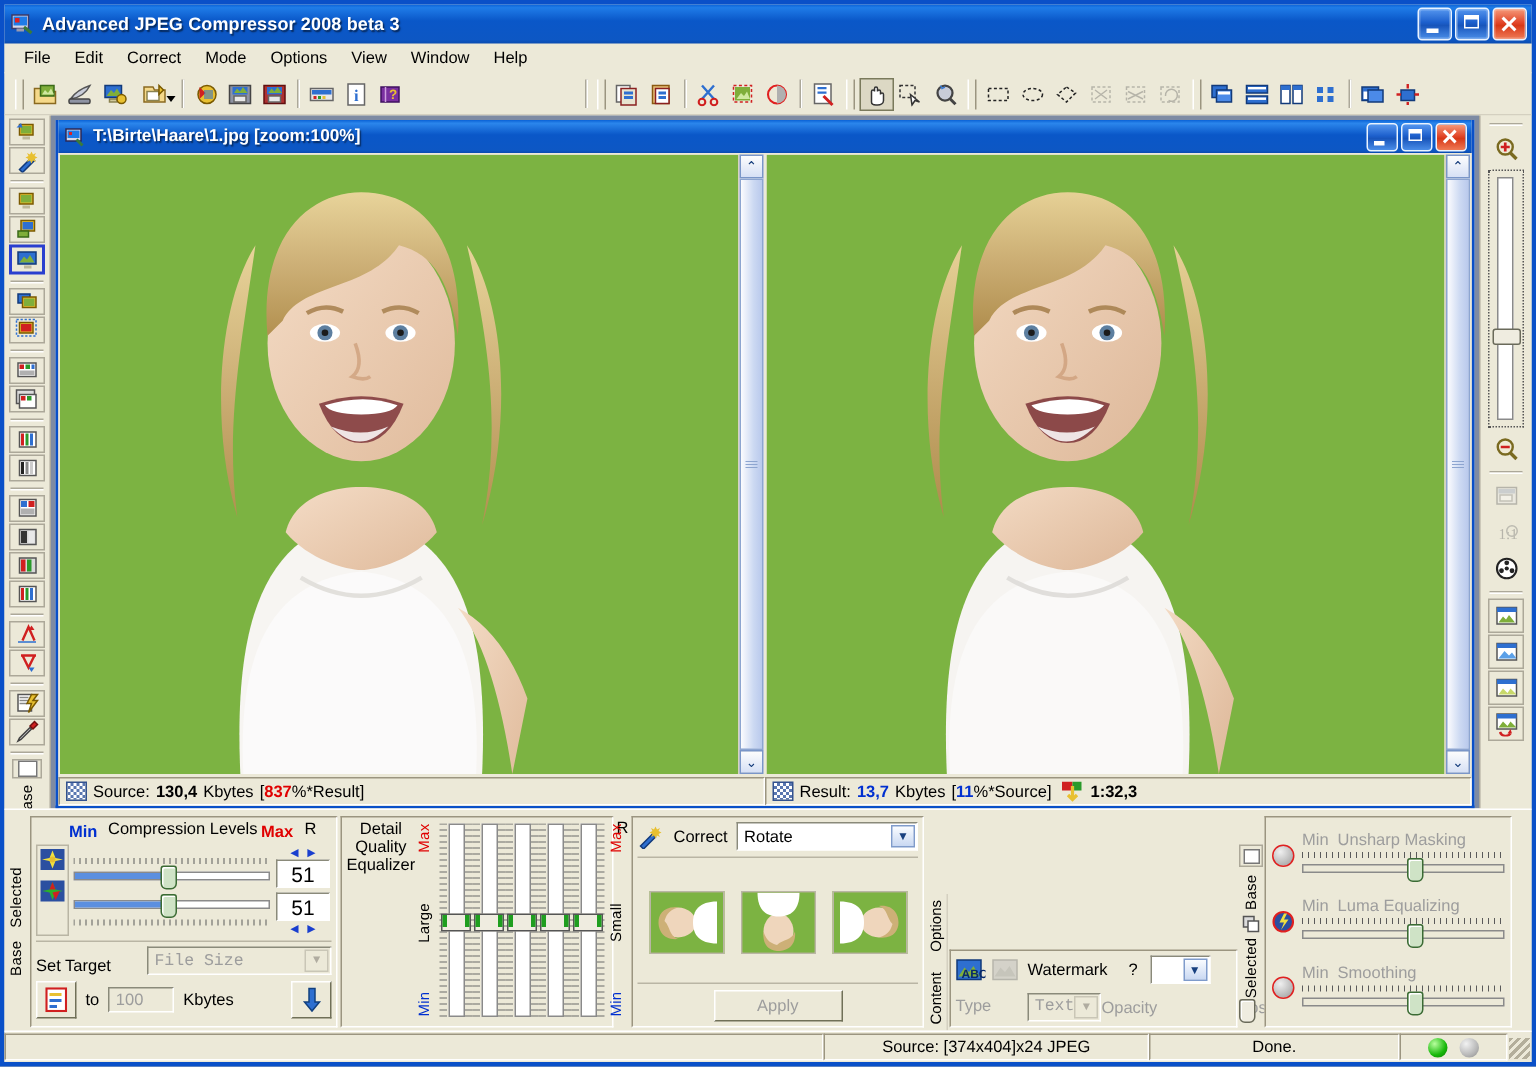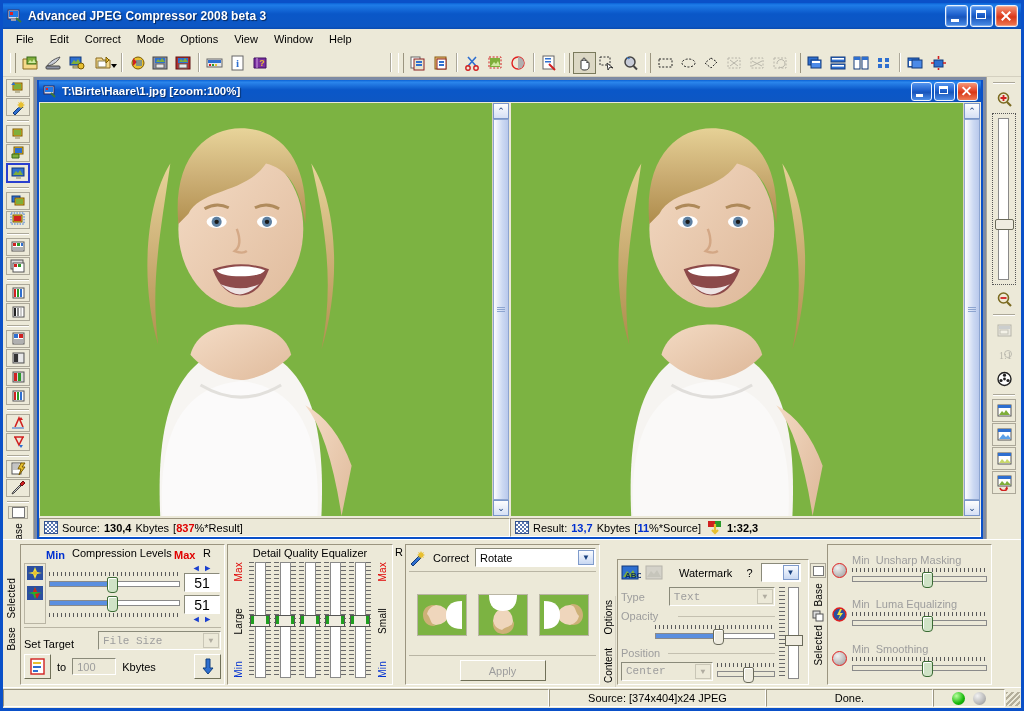--- a/index.html
+++ b/index.html
@@ -965,21 +965,21 @@
         </div>
         <span class="lbl">Kbytes</span>
         <div class="btn" style="width:25px;height:23px;margin-left:auto">
           <svg width="14" height="17" viewBox="0 0 14 17">
               <path d="M5 1h4v9h3l-5 6-5-6h3z" fill="#2e6fd0" stroke="#12407f"></path>
             </svg>
         </div>
       </div>
     </div>
 
-    <div class="group" style="width:166px;display:flex;flex-direction:column;padding:2px 3px;">
+    <div class="group" style="width:182px;display:flex;flex-direction:row;padding:2px 3px;">
       <div style="text-align:center;height:13px">
         <span class="lbl">Detail Quality Equalizer</span>
       </div>
       <div style="flex:1 1 auto;display:flex;align-items:stretch;gap:2px;padding-bottom:2px">
         <div style="width:14px;display:flex;flex-direction:column;justify-content:space-between;align-items:center;padding:2px 0">
           <span class="vtext" style="color:#e00000;">Max</span>
           <span class="vtext">Large</span>
           <span class="vtext" style="color:#0030d0;">Min</span>
         </div>
         <div style="flex:1 1 auto;display:flex;justify-content:space-around;align-items:stretch;padding:2px 0">
@@ -1103,30 +1103,30 @@
                 <path d="M2 12l4-6 3 3 3-4 4 7z" fill="#7fae3a"></path>
                 <text x="4" y="13" font-size="8" fill="#0a2a6a" font-weight="bold" font-family="Liberation Sans,sans-serif">ABC</text>
               </svg>
           </span>
           <span style="width:20px;height:16px;opacity:.45">
             <svg width="20" height="16" viewBox="0 0 20 16">
                 <rect x="1" y="1" width="16" height="13" fill="#b8b8b8" stroke="#777"></rect>
                 <path d="M2 12l4-6 3 3 3-4 4 7z" fill="#9a9a9a"></path>
               </svg>
           </span>
-          <span class="lbl" style="margin-left:10px">Watermark</span>
+          <span class="lbl" style="">Watermark</span>
           <span class="lbl" style="margin-left:10px">?</span>
           <div class="combo" style="width:40px;margin-left:4px">
             <span></span>
             <span class="arrow">▼</span>
           </div>
         </div>
 
         <div style="flex:1 1 auto;display:flex;gap:4px;margin-top:3px">
-          <div style="flex:1 1 auto;display:flex;flex-direction:column;">
+          <div style="flex:1 1 auto;display:flex;flex-direction:row;">
             <div style="display:flex;align-items:center;gap:4px;margin-top:2px">
               <span class="lbl dim">Type</span>
               <div class="combo disabled" style="flex:1 1 auto;margin-left:20px">
                 <span>Text</span>
                 <span class="arrow">▼</span>
               </div>
             </div>
             <div style="display:flex;align-items:center;gap:16px;margin-top:4px">
               <span class="lbl dim">Opacity</span>
               <div style="flex:1 1 auto;height:1px;background:#c4c0b0;margin-left:4px"></div>

